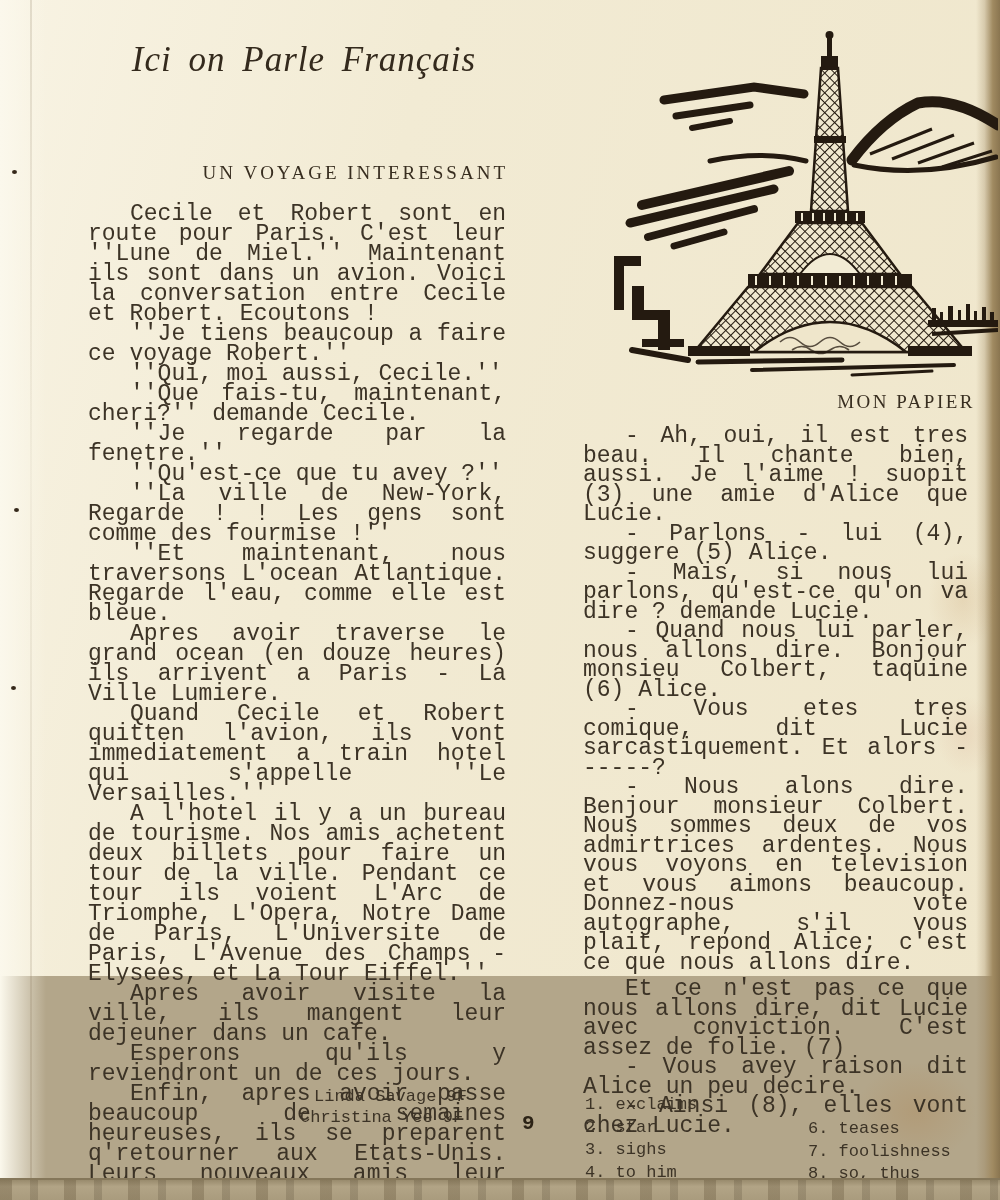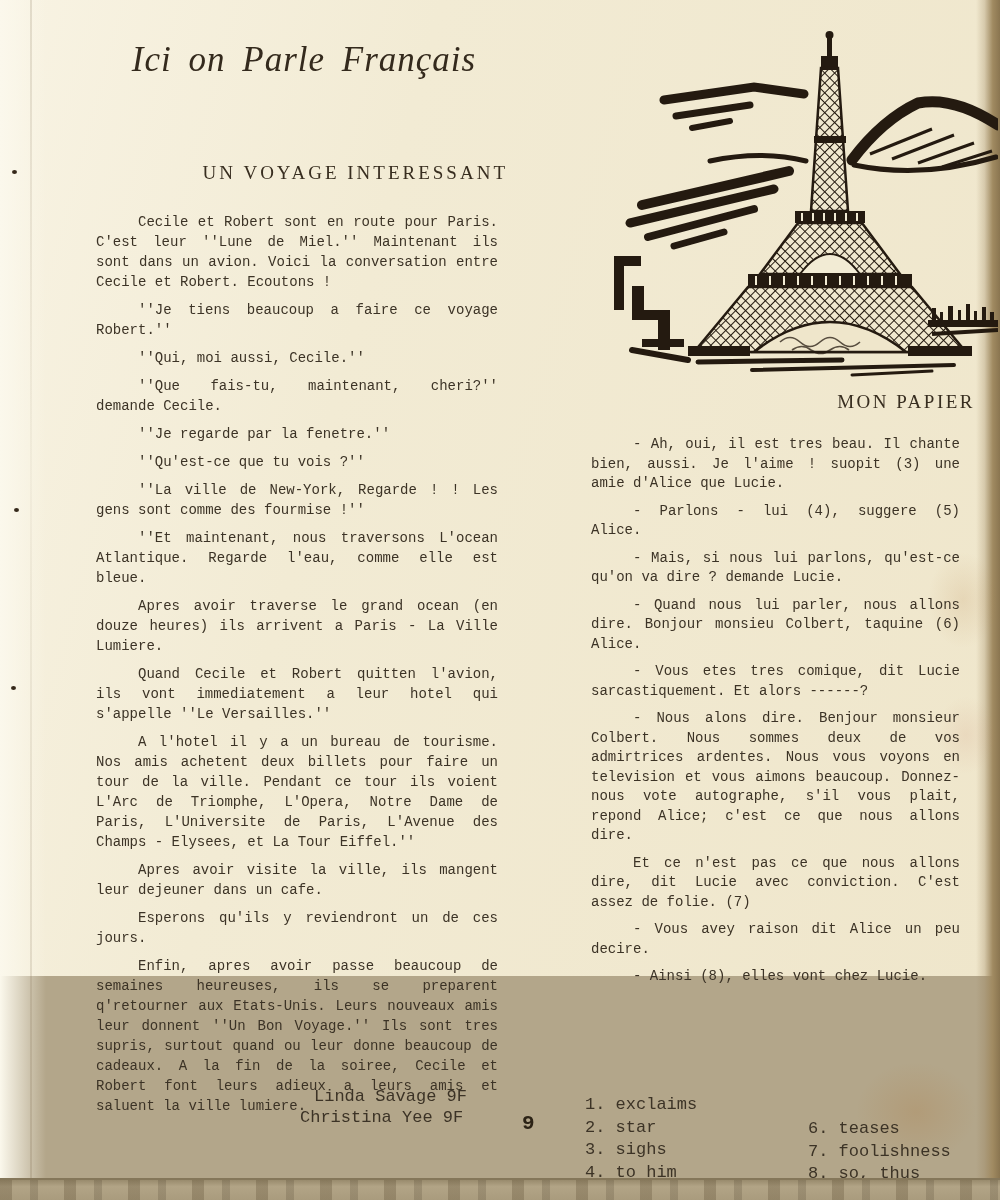--- a/index.html
+++ b/index.html
@@ -48,22 +48,22 @@
     font-style:italic;font-size:35px;color:#342a1d;letter-spacing:1px;word-spacing:7px;
   }
   .col-heading{
     position:absolute;text-align:right;
     font-family:"Liberation Serif","DejaVu Serif",serif;
     font-size:19px;color:#382e20;letter-spacing:3px;white-space:nowrap;
   }
   .h-left{left:88px;top:162px;width:420px;}
   .h-right{left:585px;top:391px;width:390px;letter-spacing:2.5px;}
   .textcol p{
-    margin:8px;text-indent:42px;text-align:justify;
-    color:#3c3326;font-size:14px;
+    margin:0;text-indent:42px;text-align:justify;
+    color:#3c3326;font-size:23px;
   }
   .col-left{position:absolute;left:88px;top:204px;width:418px;}
   .col-left p{line-height:20px;}
   .col-right{position:absolute;left:583px;top:427px;width:385px;}
   .col-right p{line-height:19.5px;}
   .col-right p.gap{margin-top:7px;}
   .bylines{position:absolute;left:88px;top:1086px;width:418px;color:#3c3326;font-size:17px;line-height:21px;}
   .bylines .b1{padding-left:226px;}
   .bylines .b2{padding-left:212px;}
   .pagenum{
@@ -170,25 +170,25 @@
   </svg>
 
   <div class="col-heading h-left">UN VOYAGE INTERESSANT</div>
 
   <div class="textcol col-left">
     <p>Cecile et Robert sont en route pour Paris.  C'est leur ''Lune de Miel.''  Maintenant ils sont dans un avion.  Voici la conversation entre Cecile et Robert.  Ecoutons !</p>
     <p>''Je tiens beaucoup a faire ce voyage Robert.''</p>
     <p>''Qui, moi aussi, Cecile.''</p>
     <p>''Que fais-tu, maintenant, cheri?'' demande Cecile.</p>
     <p>''Je regarde par la fenetre.''</p>
-    <p>''Qu'est-ce que tu vois ?''</p>
+    <p>''Qu'est-ce que tu avey ?''</p>
     <p>''La ville de New-York, Regarde ! !  Les gens sont comme des fourmise !''</p>
     <p>''Et maintenant, nous traversons L'ocean Atlantique.  Regarde l'eau, comme elle est bleue.</p>
     <p>Apres avoir traverse le grand ocean (en douze heures) ils arrivent a Paris - La Ville Lumiere.</p>
-    <p>Quand Cecile et Robert quitten l'avion, ils vont immediatement a leur hotel qui s'appelle ''Le Versailles.''</p>
+    <p>Quand Cecile et Robert quitten l'avion, ils vont immediatement a train hotel qui s'appelle ''Le Versailles.''</p>
     <p>A l'hotel il y a un bureau de tourisme.  Nos amis achetent deux billets pour faire un tour de la ville. Pendant ce tour ils voient L'Arc de Triomphe, L'Opera, Notre Dame de Paris, L'Universite de Paris, L'Avenue des Champs - Elysees, et La Tour Eiffel.''</p>
     <p>Apres avoir visite la ville, ils mangent leur dejeuner dans un cafe.</p>
     <p>Esperons qu'ils y reviendront un de ces jours.</p>
     <p>Enfin, apres avoir passe beaucoup de semaines heureuses, ils se preparent q'retourner aux Etats-Unis.  Leurs nouveaux amis leur donnent ''Un Bon Voyage.''  Ils sont tres supris, surtout quand ou leur donne beaucoup de cadeaux.  A la fin de la soiree, Cecile et Robert font leurs adieux a leurs amis et saluent la ville lumiere.</p>
   </div>
 
   <div class="bylines">
     <div class="b1">Linda Savage 9F</div>
     <div class="b2">Christina Yee 9F</div>
   </div>

